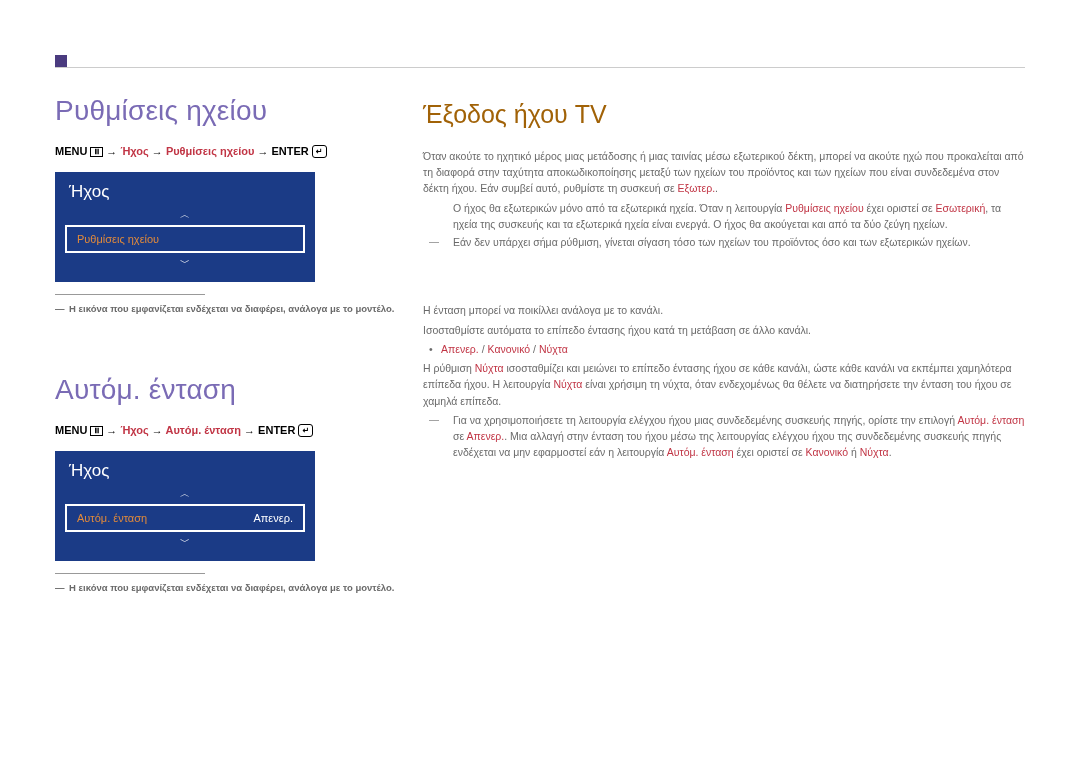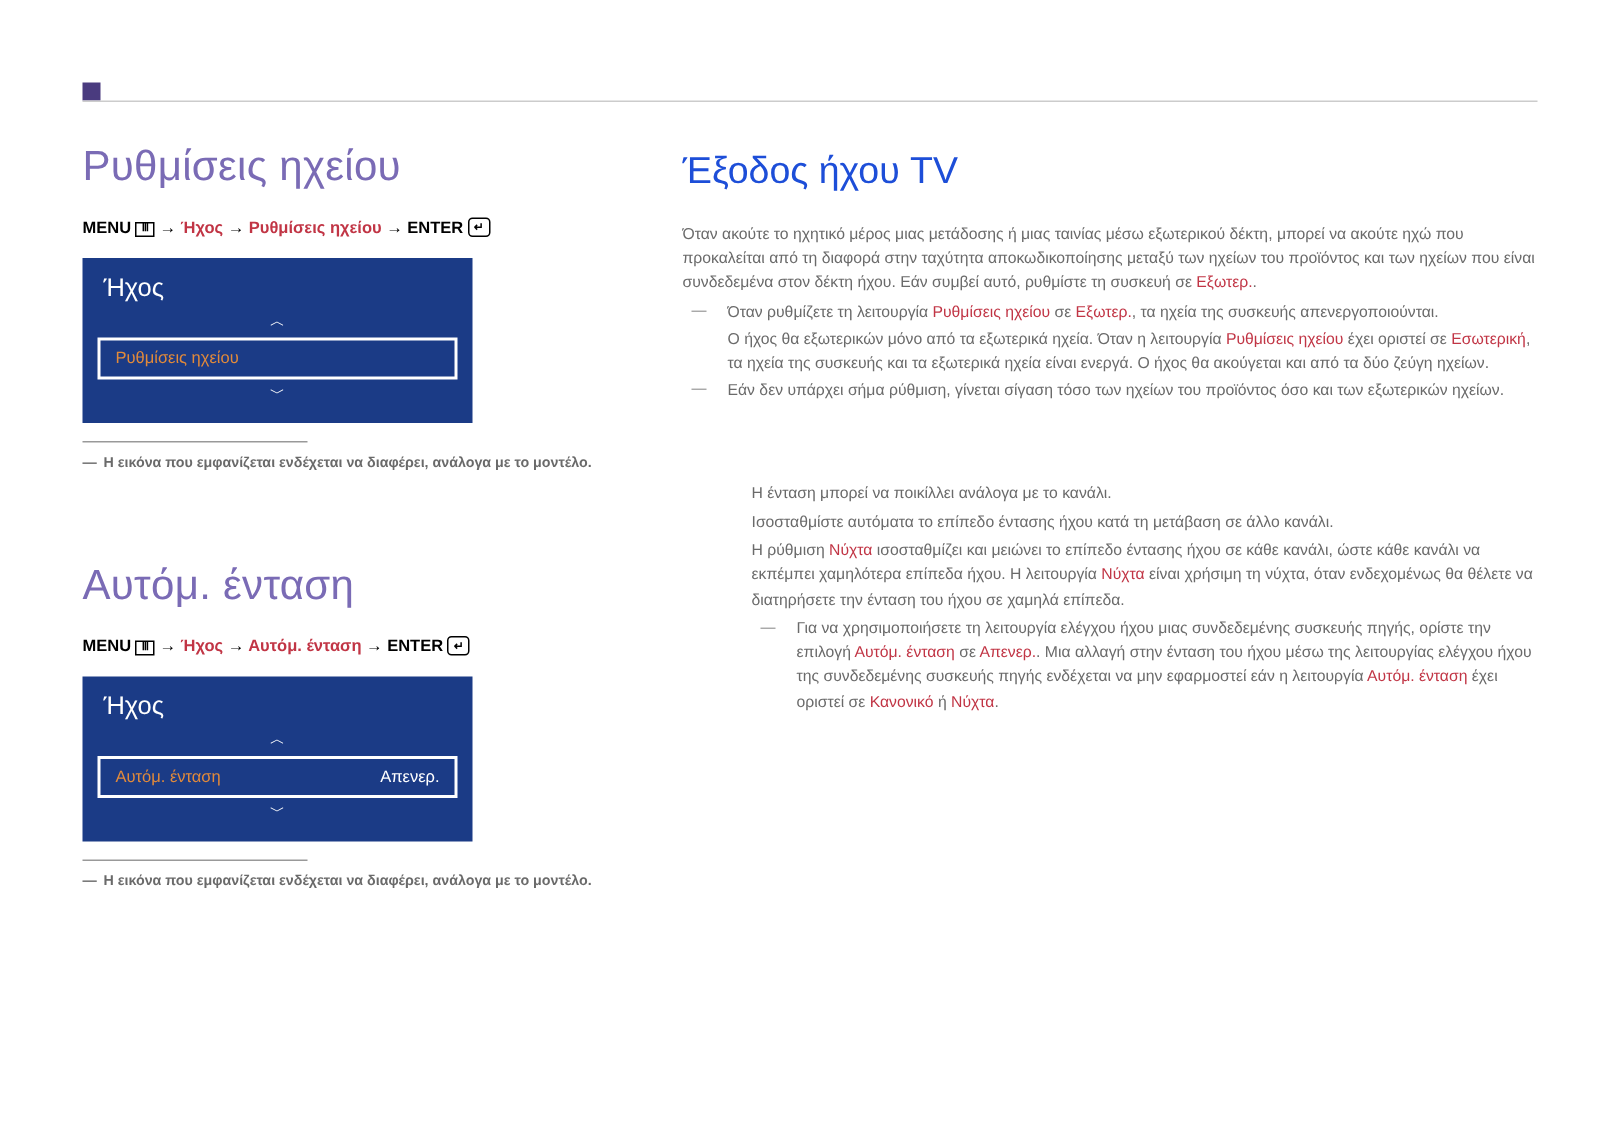--- a/index.html
+++ b/index.html
@@ -22,21 +22,21 @@
   }
   .top-line {
     position: absolute;
     top: 67px;
     left: 55px;
     right: 55px;
     border-top: 1px solid #ccc;
   }
   .page {
     display: flex;
-    gap: 60px;
+    gap: 28px;
     margin-top: 45px;
   }
   .left-col { width: 340px; flex-shrink: 0; }
   .right-col { flex: 1; font-size: 10.5px; line-height: 1.55; color: #6a6a6a; }
   .h1 {
     font-size: 28px;
     font-weight: 300;
     color: #7a6bb5;
     margin-bottom: 18px;
     letter-spacing: 0.2px;
@@ -94,21 +94,21 @@
     content: "―";
     position: absolute;
     left: 0;
     top: 0;
     color: #6a6a6a;
   }
   .section2 { margin-top: 60px; }
   .h2 {
     font-size: 25px;
     font-weight: 300;
-    color: #1d4ed8;
+    color: #a16207;
     margin-bottom: 14px;
   }
   .right-col p { margin-bottom: 3px; }
   .right-col .red { color: #c13545; }
   .bullet {
     position: relative;
     padding-left: 18px;
     margin: 3px 0;
   }
   .bullet::before {
@@ -128,21 +128,21 @@
     position: absolute;
     left: 6px;
     top: 0;
     color: #888;
     font-size: 10px;
   }
   .sub {
     padding-left: 30px;
     margin: 1px 0;
   }
-  .section-gap { margin-top: 52px; margin-left: 46px; }
+  .section-gap { margin-top: 52px; }
   .enter-icon {
     display: inline-block;
     border: 1px solid #000;
     border-radius: 3px;
     font-size: 8px;
     padding: 0 3px;
     line-height: 11px;
     vertical-align: 1px;
   }
   .menu-icon {
@@ -205,35 +205,35 @@
   </div>
 
   <div class="right-col">
     <div class="h2">Έξοδος ήχου TV</div>
 
     <p>
       <span>Όταν ακούτε το ηχητικό μέρος μιας μετάδοσης ή μιας ταινίας μέσω εξωτερικού δέκτη, μπορεί να ακούτε ηχώ που προκαλείται από τη διαφορά στην ταχύτητα αποκωδικοποίησης μεταξύ των ηχείων του προϊόντος και των ηχείων που είναι συνδεδεμένα στον δέκτη ήχου. Εάν συμβεί αυτό, ρυθμίστε τη συσκευή σε </span><span class="red">Εξωτερ.</span><span>.</span>
     </p>
 
 
-    <div class="dash">
-      <span>Όταν ρυθμίζετε τη λειτουργία </span><span class="red">Ρυθμίσεις ηχείου</span><span> σε </span><span class="red">Εξωτερ.</span><span>, τα ηχεία της συσκευής απενεργοποιούνται.</span>
-    </div>
     <div class="sub">
       <span>Ο ήχος θα εξωτερικών μόνο από τα εξωτερικά ηχεία. Όταν η λειτουργία </span><span class="red">Ρυθμίσεις ηχείου</span><span> έχει οριστεί σε </span><span class="red">Εσωτερική</span><span>, τα ηχεία της συσκευής και τα εξωτερικά ηχεία είναι ενεργά. Ο ήχος θα ακούγεται και από τα δύο ζεύγη ηχείων.</span>
     </div>
 
     <div class="dash">
       <span>Εάν δεν υπάρχει σήμα ρύθμιση, γίνεται σίγαση τόσο των ηχείων του προϊόντος όσο και των εξωτερικών ηχείων.</span>
     </div>
 
     <div class="section-gap">
       <p>Η ένταση μπορεί να ποικίλλει ανάλογα με το κανάλι.</p>
       <p>Ισοσταθμίστε αυτόματα το επίπεδο έντασης ήχου κατά τη μετάβαση σε άλλο κανάλι.</p>
 
+      <div class="bullet">
+        <span class="red">Απενερ.</span><span> / </span><span class="red">Κανονικό</span><span> / </span><span class="red">Νύχτα</span>
+      </div>
 
 
       <p>
         <span>Η ρύθμιση </span><span class="red">Νύχτα</span><span> ισοσταθμίζει και μειώνει το επίπεδο έντασης ήχου σε κάθε κανάλι, ώστε κάθε κανάλι να εκπέμπει χαμηλότερα επίπεδα ήχου. Η λειτουργία </span><span class="red">Νύχτα</span><span> είναι χρήσιμη τη νύχτα, όταν ενδεχομένως θα θέλετε να διατηρήσετε την ένταση του ήχου σε χαμηλά επίπεδα.</span>
       </p>
 
       <div class="dash">
         <span>Για να χρησιμοποιήσετε τη λειτουργία ελέγχου ήχου μιας συνδεδεμένης συσκευής πηγής, ορίστε την επιλογή </span><span class="red">Αυτόμ. ένταση</span><span> σε </span><span class="red">Απενερ.</span><span>. Μια αλλαγή στην ένταση του ήχου μέσω της λειτουργίας ελέγχου ήχου της συνδεδεμένης συσκευής πηγής ενδέχεται να μην εφαρμοστεί εάν η λειτουργία </span><span class="red">Αυτόμ. ένταση</span><span> έχει οριστεί σε </span><span class="red">Κανονικό</span><span> ή </span><span class="red">Νύχτα</span><span>.</span>
       </div>
     </div>

